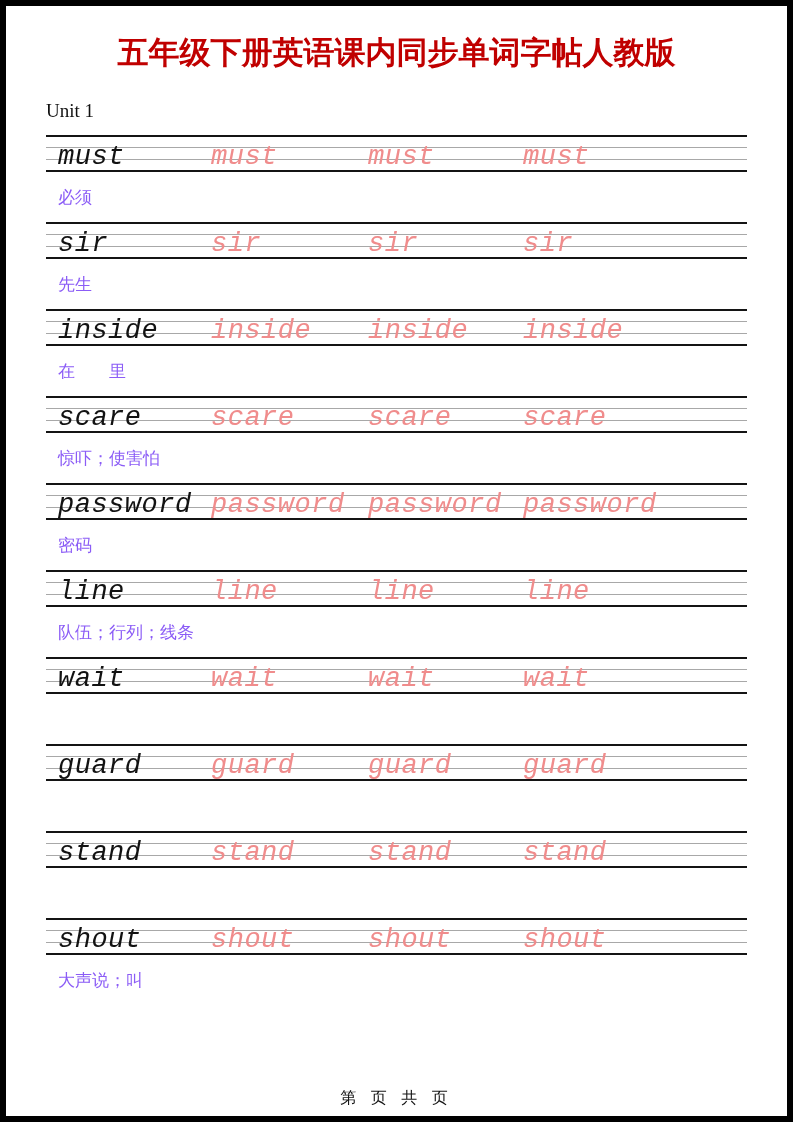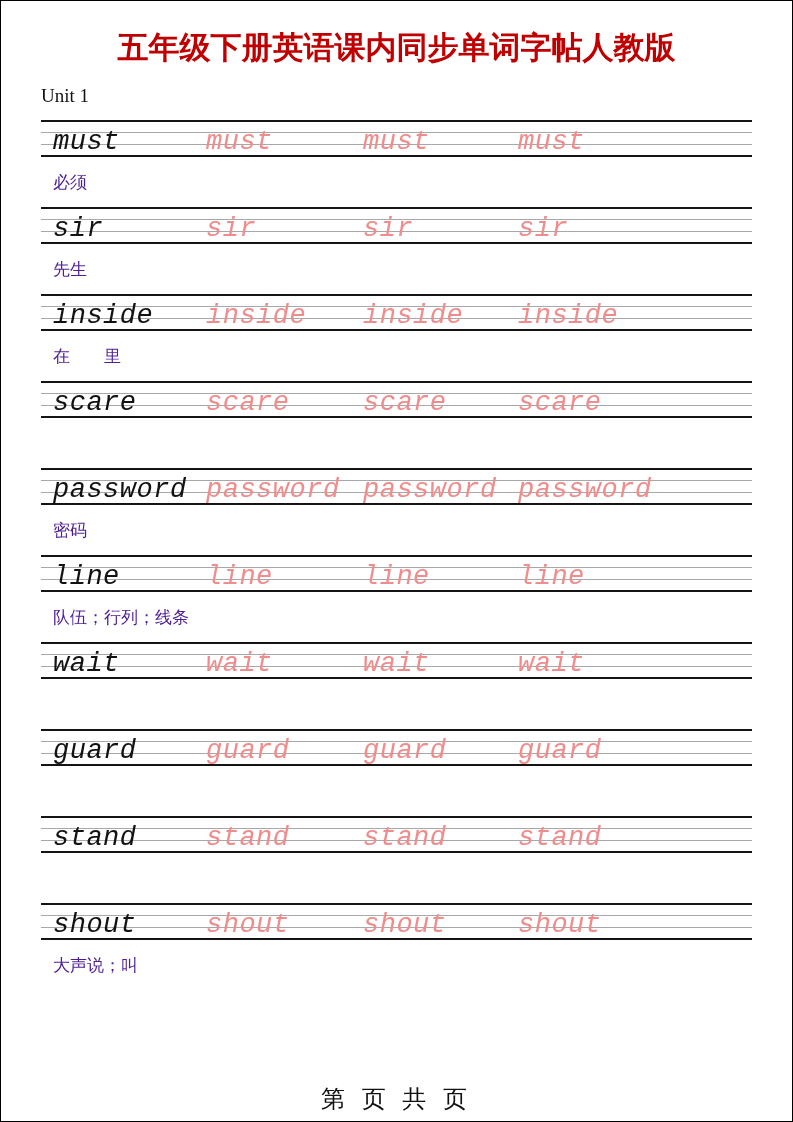--- a/index.html
+++ b/index.html
@@ -1,35 +1,35 @@
 <!DOCTYPE html>
 <html><head>
 <meta charset="utf-8">
 <style>
   html,body{margin:0;padding:0;background:#fff;}
   .page{
     position:relative;
     width:793px;height:1122px;
     box-sizing:border-box;
     background:#ffffff;
-    border:1px solid #000000;
+    border:6px solid #000000;
     font-family:"Liberation Sans",sans-serif;
     overflow:hidden;
   }
   .title{
     margin:26px 0 0 0;
     text-align:center;
     font-size:31px;
     font-weight:700;
     letter-spacing:0px;
     color:#c00000;
     font-family:"Liberation Sans","DejaVu Sans",sans-serif;
   }
   .unit{
-    margin:16px 0 0 40px;
+    margin:26px 0 0 40px;
     font-family:"Liberation Serif","DejaVu Serif",serif;
     font-size:19px;
     color:#111;
   }
   .wordtable{margin:13px 40px 0 40px;}
   .block{height:87px;}
   .guide{position:relative;height:37px;}
   .gl{position:absolute;left:0;right:0;}
   .gl.t{top:0;height:2px;background:#141414;}
   .gl.m1{top:12px;height:1px;background:#a8a8a8;}
@@ -53,26 +53,26 @@
     padding-bottom:1px;
     font-size:27px;font-style:italic;font-weight:400;
     letter-spacing:0.5px;line-height:1;color:#f08c8c;
     white-space:nowrap;
   }
   .meaning{
     height:50px;
     display:flex;align-items:center;
     padding-left:12px;
     font-family:"Liberation Serif","DejaVu Serif",serif;
-    font-size:17px;color:#4c1d95;
+    font-size:17px;color:#8b5cf6;
   }
   .footer{
     position:absolute;left:0;top:1082px;width:100%;
     text-align:center;
-    font-size:24px;font-weight:500;
+    font-size:16px;font-weight:500;
     letter-spacing:5px;
     color:#111;
     font-family:"Liberation Sans","DejaVu Sans",sans-serif;
   }
 </style>
 </head>
 <body>
 
 <div class="page">
 
@@ -136,20 +136,21 @@
         <div class="gl m1"></div>
         <div class="gl m2"></div>
         <div class="gl b"></div>
         <div class="cells">
           <span class="w">scare</span>
           <span class="tr">scare</span>
           <span class="tr">scare</span>
           <span class="tr">scare</span>
         </div>
       </div>
+      <div class="meaning">惊吓；使害怕</div>
     </div>
 
     <div class="block">
       <div class="guide">
         <div class="gl t"></div>
         <div class="gl m1"></div>
         <div class="gl m2"></div>
         <div class="gl b"></div>
         <div class="cells">
           <span class="w">password</span>

